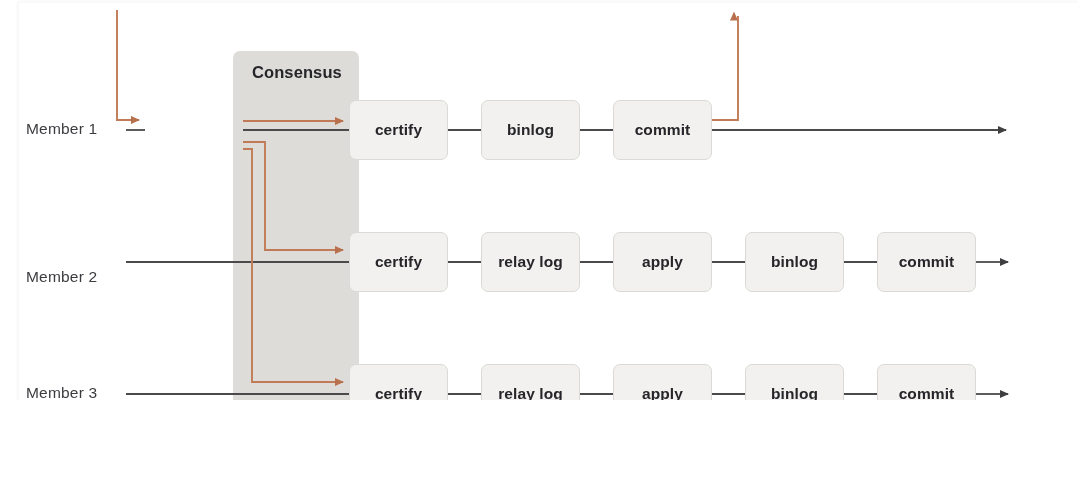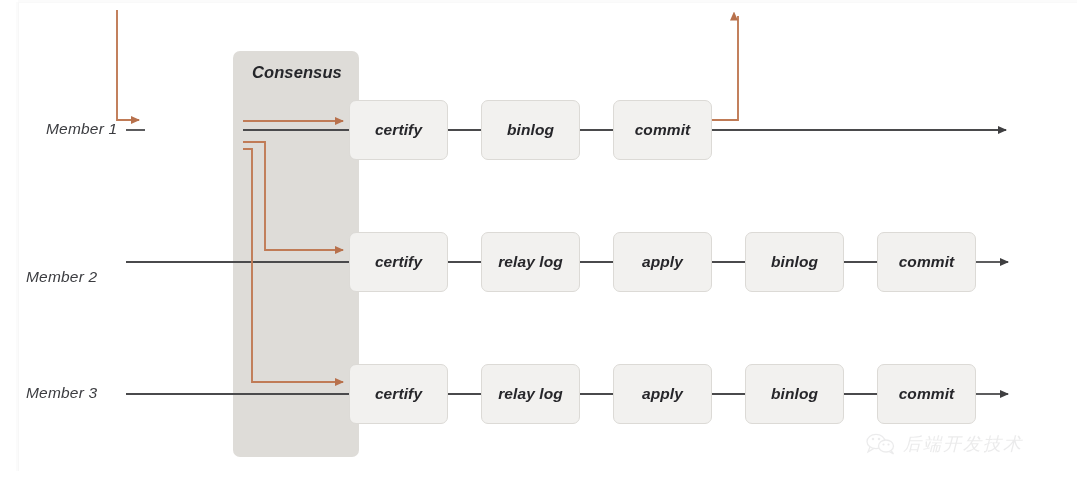--- a/index.html
+++ b/index.html
@@ -3,25 +3,24 @@
 <meta charset="utf-8">
 <style>
   html, body {
     margin: 0;
     padding: 0;
     background: #ffffff;
   }
   #canvas {
     position: relative;
     width: 1080px;
-    height: 486px;
+    height: 400px;
     background: #ffffff;
     font-family: "Liberation Sans", sans-serif;
     overflow: hidden;
-    font-style: italic;
   }
   
   .page-plate {
     position: absolute;
     left: 18px;
     top: 2px;
     width: 1058px;
     height: 468px;
     background: #ffffff;
     box-shadow: -2px 0 0 0 #fbfbfb, 0 -2px 0 0 #fbfbfb;
@@ -138,21 +137,21 @@
       <path d="M243,121 L343,121" stroke="#c07b56" stroke-width="1.9" marker-end="url(#arrow-orange)"></path>
 
       <path d="M243,142 L265,142 L265,250 L343,250" stroke="#c07b56" stroke-width="1.9" marker-end="url(#arrow-orange)"></path>
 
       <path d="M243,149 L252,149 L252,382 L343,382" stroke="#c07b56" stroke-width="1.9" marker-end="url(#arrow-orange)"></path>
 
       <path d="M712,120 L738,120 L738,16" stroke="#c07b56" stroke-width="1.9" marker-end="url(#arrow-orange-up)"></path>
     </g>
   </svg>
 
-  <div class="member-label" style="left:26px; top:120px;margin-left:20px;">Member 1</div>
+  <div class="member-label" style="left:26px; top:120px;">Member 1</div>
   <div class="member-label" style="left:26px; top:268px;">Member 2</div>
   <div class="member-label" style="left:26px; top:384px;">Member 3</div>
 
   <div class="node" style="left:349px; top:100px; width:99px;  height:60px;">certify</div>
   <div class="node" style="left:481px; top:100px; width:99px;  height:60px;">binlog</div>
   <div class="node" style="left:613px; top:100px; width:99px;  height:60px;">commit</div>
 
   <div class="node" style="left:349px; top:232px; width:99px; height:60px;">certify</div>
   <div class="node" style="left:481px; top:232px; width:99px; height:60px;">relay log</div>
   <div class="node" style="left:613px; top:232px; width:99px; height:60px;">apply</div>

